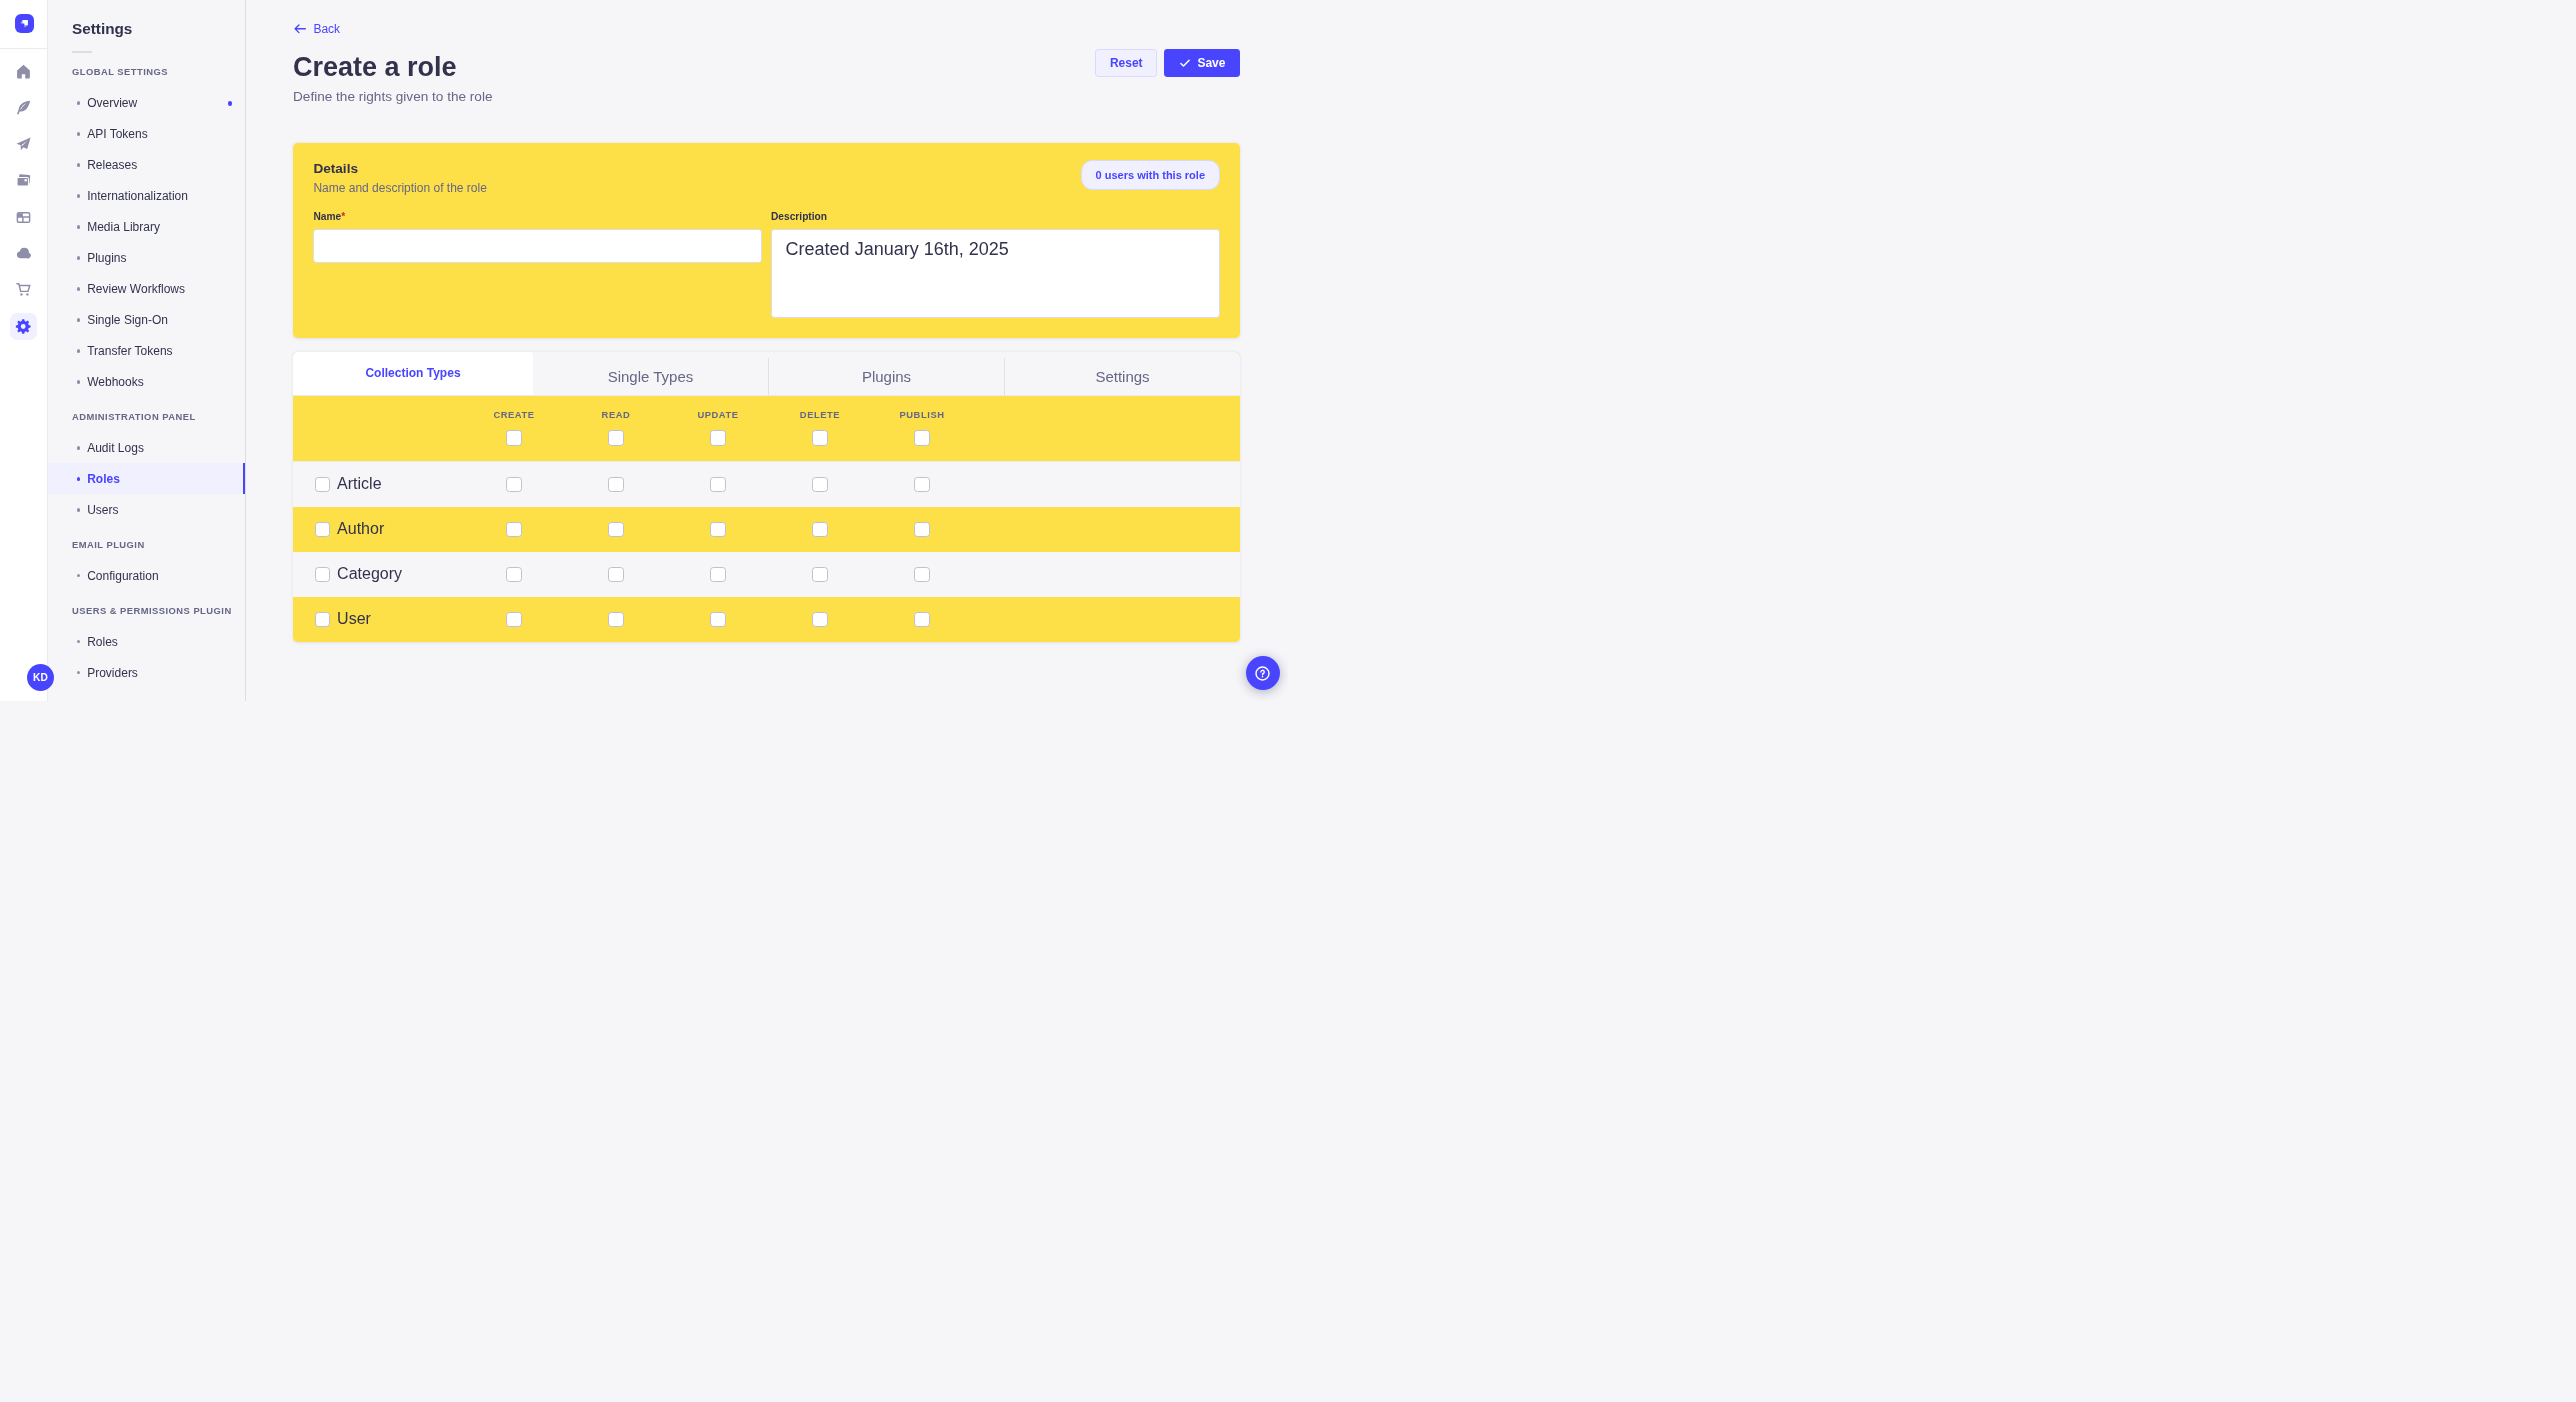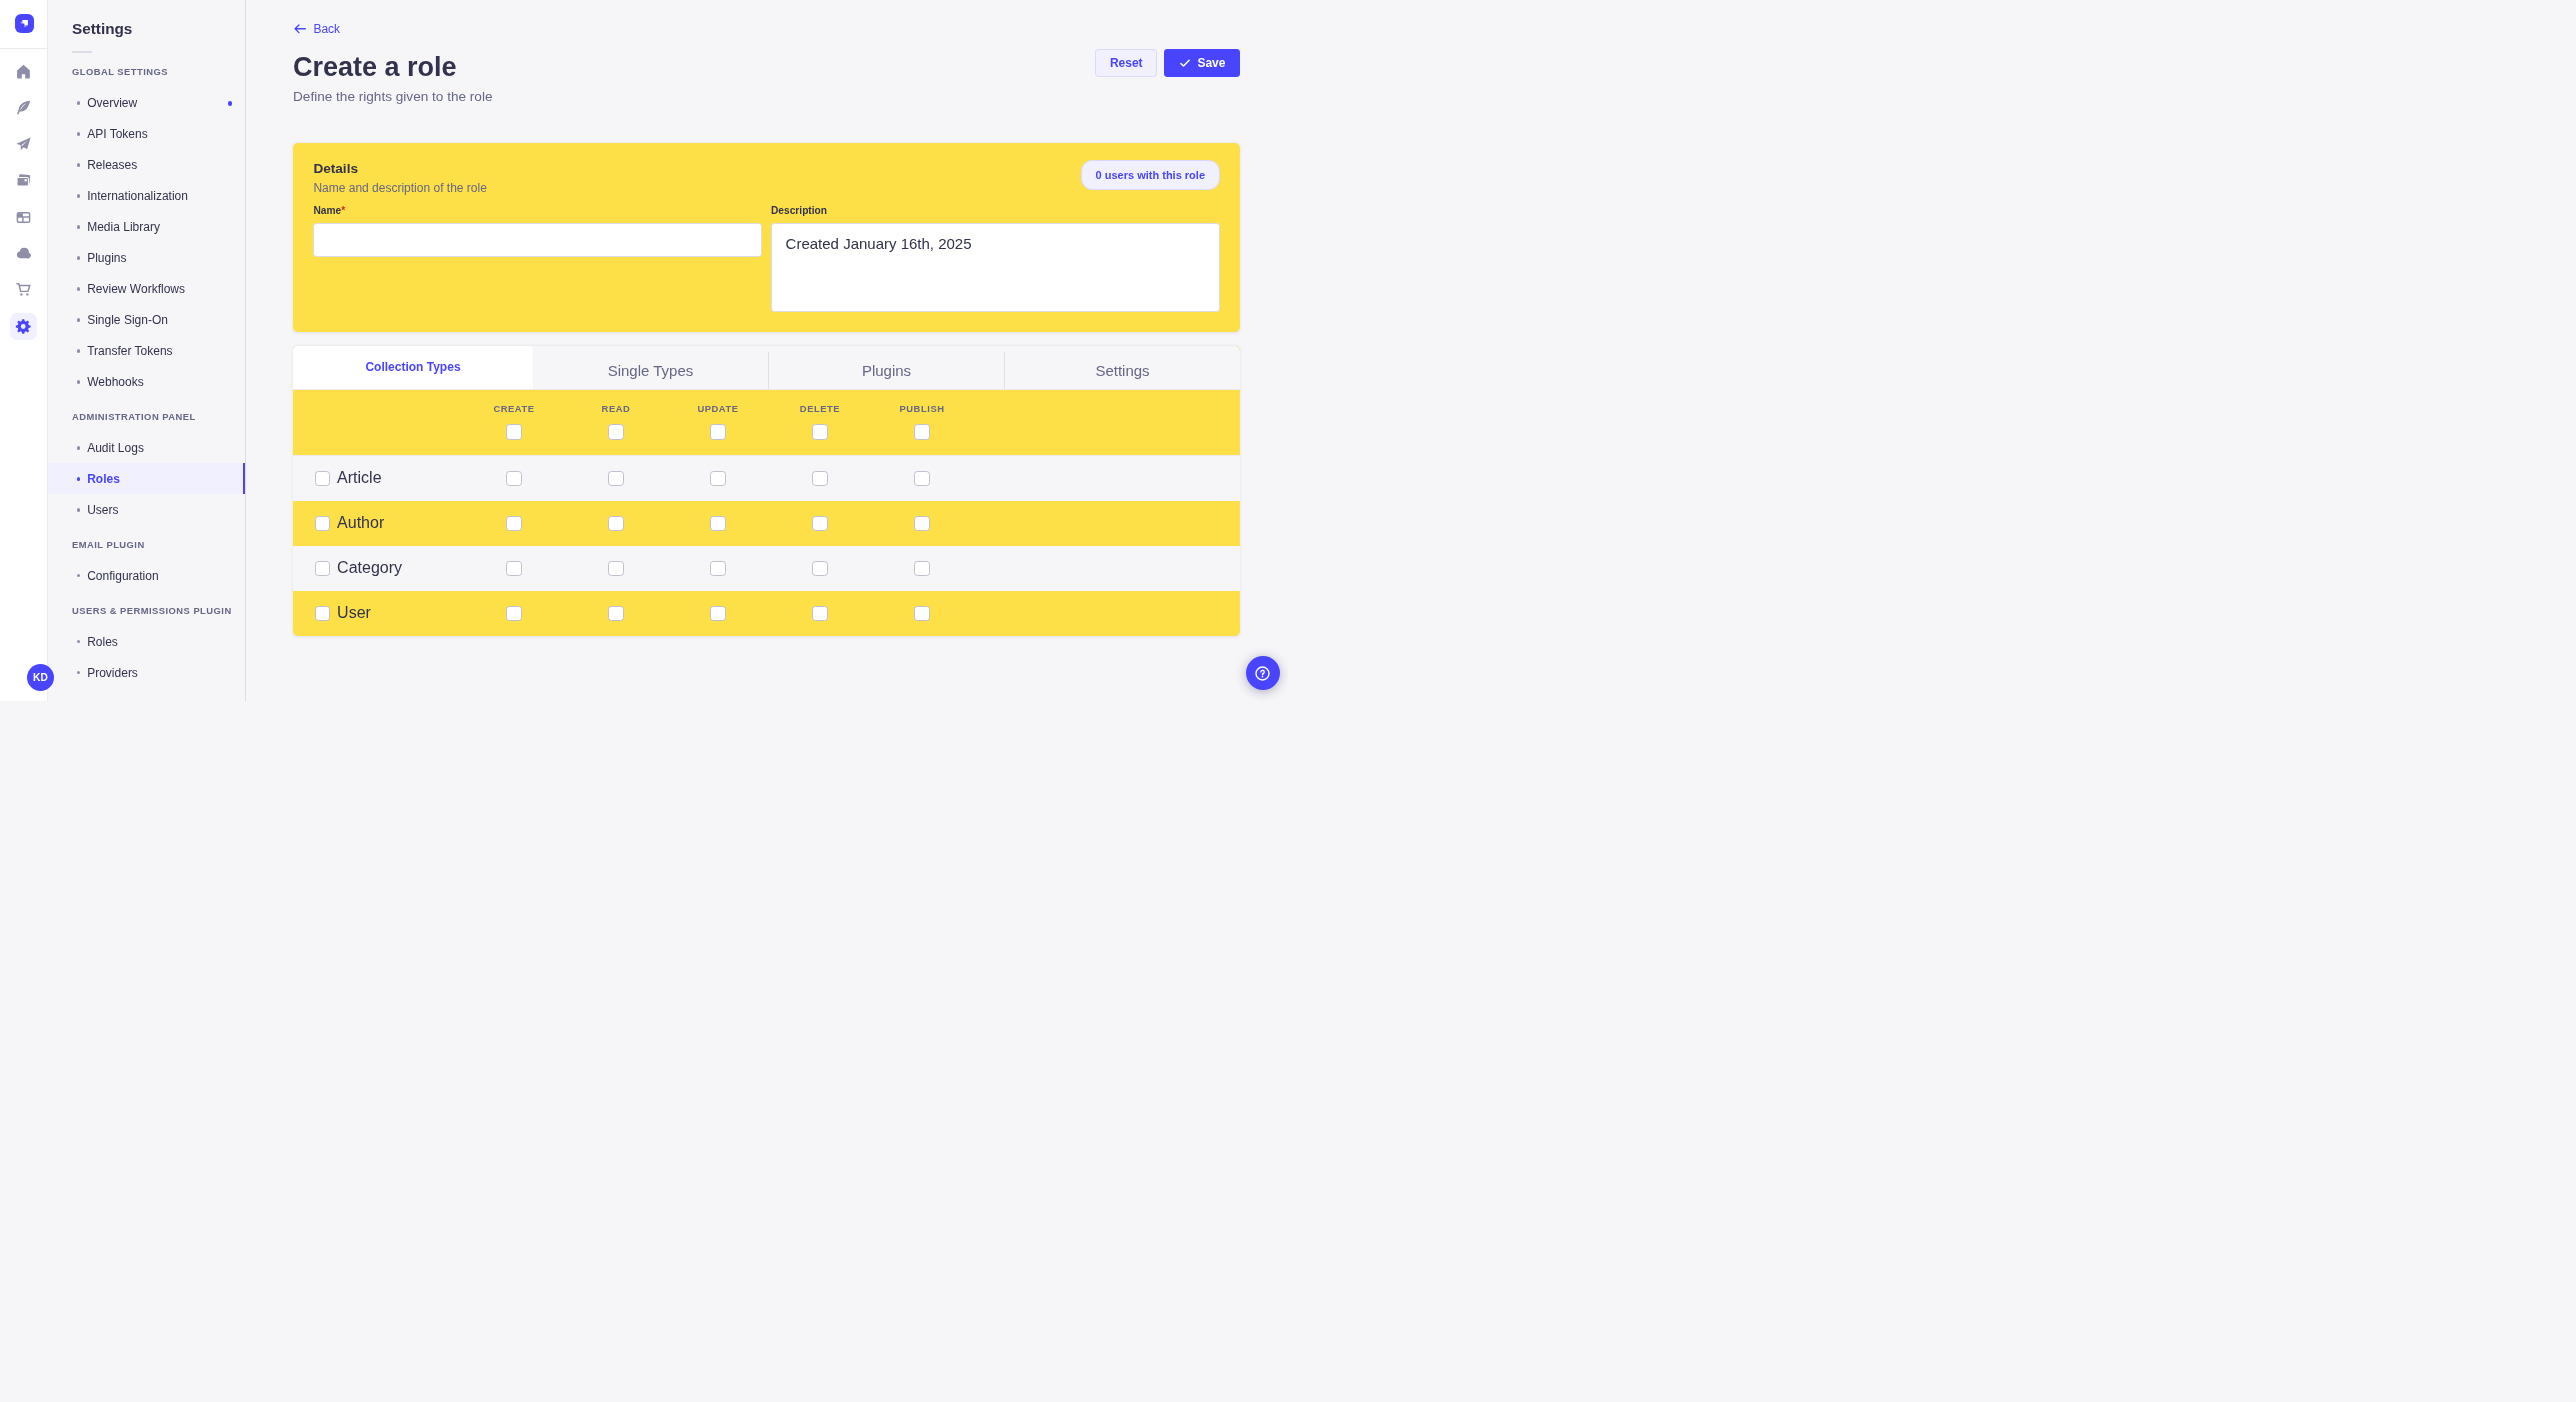--- a/index.html
+++ b/index.html
@@ -49,27 +49,27 @@
   .btn-save { background:#4945ff; color:#ffffff; }
 
   .card { background:#fde047; border-radius:5.1px; box-shadow:0 0.9px 3.4px rgba(33,33,52,.1); }
 
   
   .details-card { margin-top:37px; padding:17px 20.4px 20.4px; position:relative; }
   .details-title { font-size:13.6px; font-weight:700; color:#32324d; line-height:17px; }
   .details-sub { margin-top:3.4px; font-size:12px; color:#666687; line-height:15.3px; }
   .users-badge { position:absolute; top:17px; right:20.4px; background:#f0f0ff; border:0.9px solid #d9d8ff;
                  color:#4945ff; font-weight:700; font-size:11px; padding:7.7px 13.6px; border-radius:11px; cursor:pointer; }
-  .fields { display:grid; grid-template-columns:1fr 1fr; gap:9px; margin-top:6px; }
+  .fields { display:grid; grid-template-columns:1fr 1fr; gap:9px; margin-top:12px; }
   .field-label { font-size:10.2px; font-weight:700; color:#32324d; line-height:13.6px; }
   .req { color:#d02b20; }
   .text-input { width:100%; height:34px; margin-top:5.1px; border:0.9px solid #dcdce4; border-radius:3.4px;
                 background:#fff; padding:0 13.6px; font-size:12px; color:#32324d; font-family:"Liberation Sans", sans-serif; }
   .textarea { display:block; width:100%; height:89px; margin-top:5.1px; border:0.9px solid #dcdce4; border-radius:3.4px;
-              background:#fff; padding:11px 13.6px; font-size:15px; line-height:17px; color:#32324d; resize:none;
+              background:#fff; padding:11px 13.6px; font-size:18px; line-height:17px; color:#32324d; resize:none;
               font-family:"Liberation Sans", sans-serif; }
 
   
   .tab-card { margin-top:13.6px; overflow:hidden; }
   .tabstrip { display:flex; align-items:flex-end; height:44px; background:#f6f6f9;
               border-radius:5.1px 5.1px 0 0; border-bottom:0.9px solid #eaeaef; }
   .tab-active { width:240px; height:44px; background:#fff; border-radius:5.1px 5.1px 0 0; display:flex;
                 align-items:center; justify-content:center; font-size:12px; font-weight:700; color:#4945ff;
                 margin-bottom:-0.9px; cursor:pointer; }
   .tab { flex:1; height:37px; display:flex; align-items:center; justify-content:center; font-size:15px;

